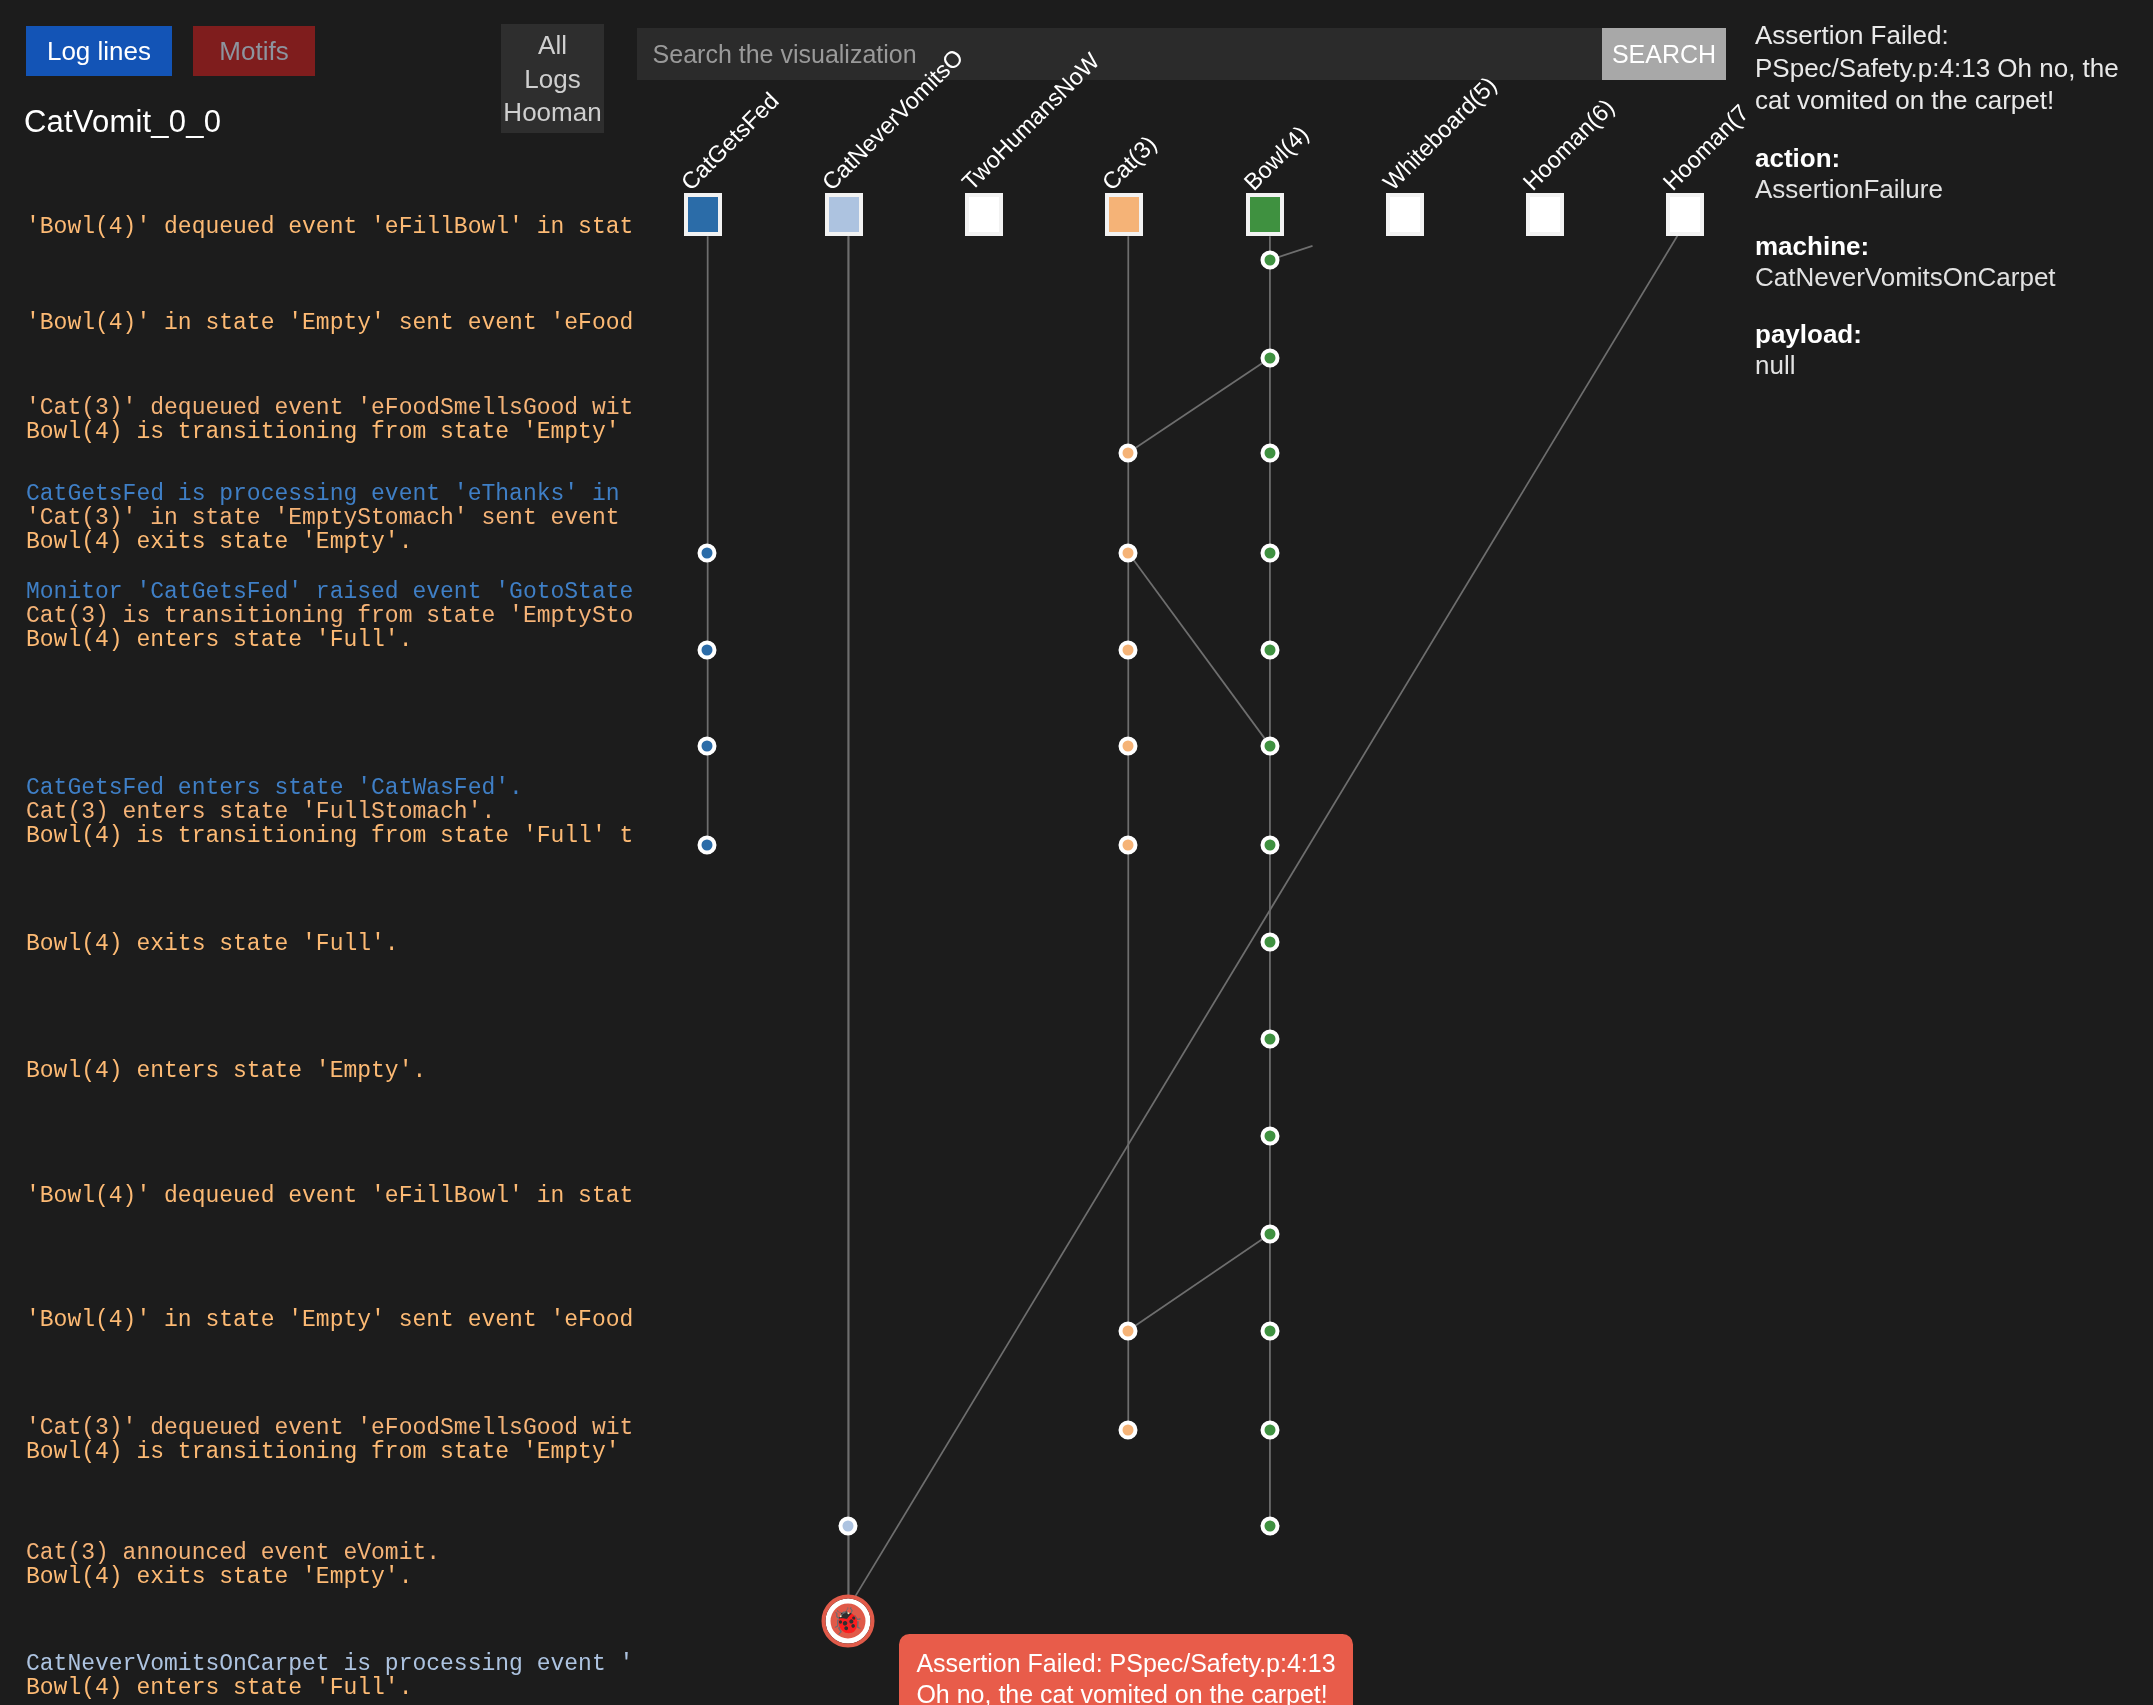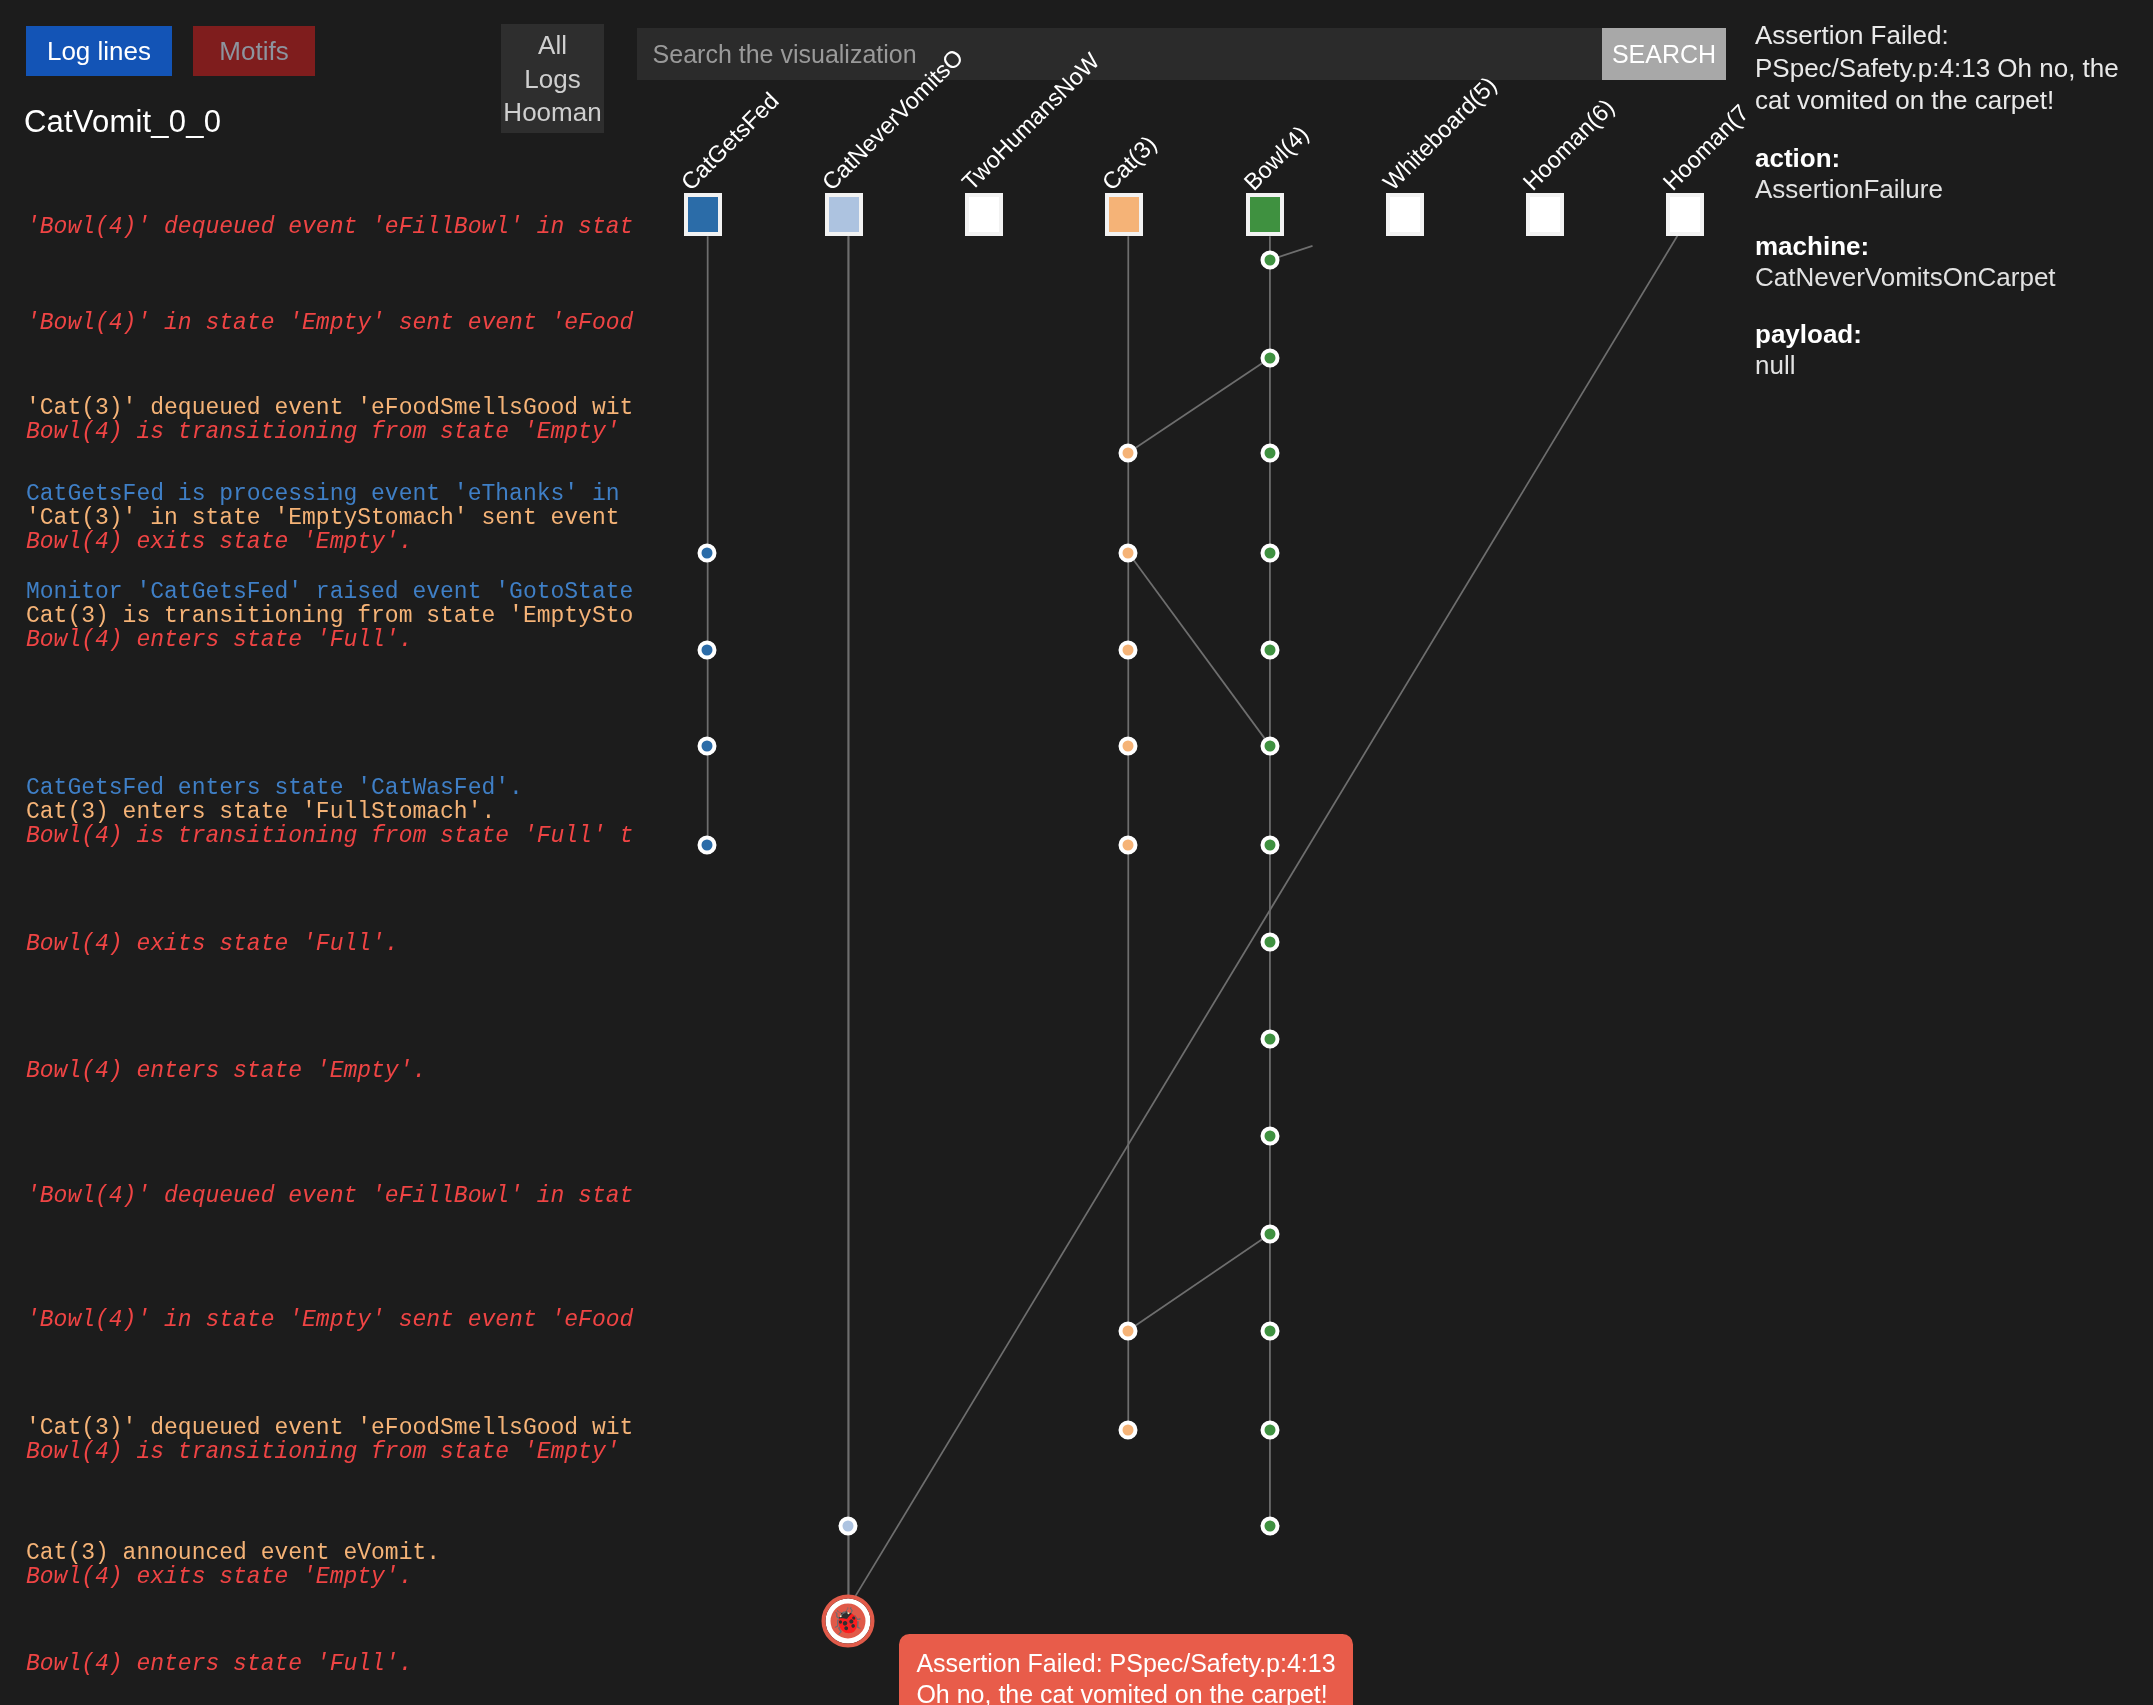--- a/index.html
+++ b/index.html
@@ -75,21 +75,21 @@
   .log-pane {
     position: absolute; left: 0; top: 189px;
     width: 660px; height: 1516px; overflow: hidden;
   }
   .log-group { position: absolute; left: 26px; width: 643px; }
   .log-line {
     font-family: "Liberation Mono", monospace;
     font-size: 23px; line-height: 24px;
     white-space: pre; letter-spacing: 0px;
   }
-  .c-bowl { color: #ef4444; font-style: italic; }
+  .c-bowl { color: #fdba74; }
   .c-cat  { color: #f5b377; }
   .c-fed  { color: #3f7fc6; }
   .c-mon  { color: #adc3e0; }
 
   
   .graph { position: absolute; left: 0; top: 0; width: 2154px; height: 1705px; pointer-events: none; }
   .lane-label {
     position: absolute;
     font-size: 23.5px; color: #ffffff;
     transform-origin: left bottom;
@@ -201,20 +201,21 @@
       </div>
       <div class="log-group" style="top: 1227px;">
         <div class="log-line c-cat">'Cat(3)' dequeued event 'eFoodSmellsGood wit</div>
         <div class="log-line c-bowl">Bowl(4) is transitioning from state 'Empty' </div>
       </div>
       <div class="log-group" style="top: 1352px;">
         <div class="log-line c-cat">Cat(3) announced event eVomit.</div>
         <div class="log-line c-bowl">Bowl(4) exits state 'Empty'.</div>
       </div>
       <div class="log-group" style="top: 1463px;">
+        <div class="log-line c-mon">CatNeverVomitsOnCarpet is processing event '</div>
         <div class="log-line c-bowl">Bowl(4) enters state 'Full'.</div>
       </div>
     </div>
 
   <div class="graph" id="graph">
       <svg width="2154" height="1705" style="position: absolute; left: 0px; top: 0px;" viewBox="0 0 2478 1962">
         <line x1="814" y1="272" x2="814" y2="972" stroke="#6e6e6e" stroke-width="2"></line>
         <line x1="976" y1="272" x2="976" y2="1865" stroke="#6e6e6e" stroke-width="2"></line>
         <line x1="1298" y1="272" x2="1298" y2="1645" stroke="#6e6e6e" stroke-width="2"></line>
         <line x1="1461" y1="272" x2="1461" y2="1756" stroke="#6e6e6e" stroke-width="2"></line>

